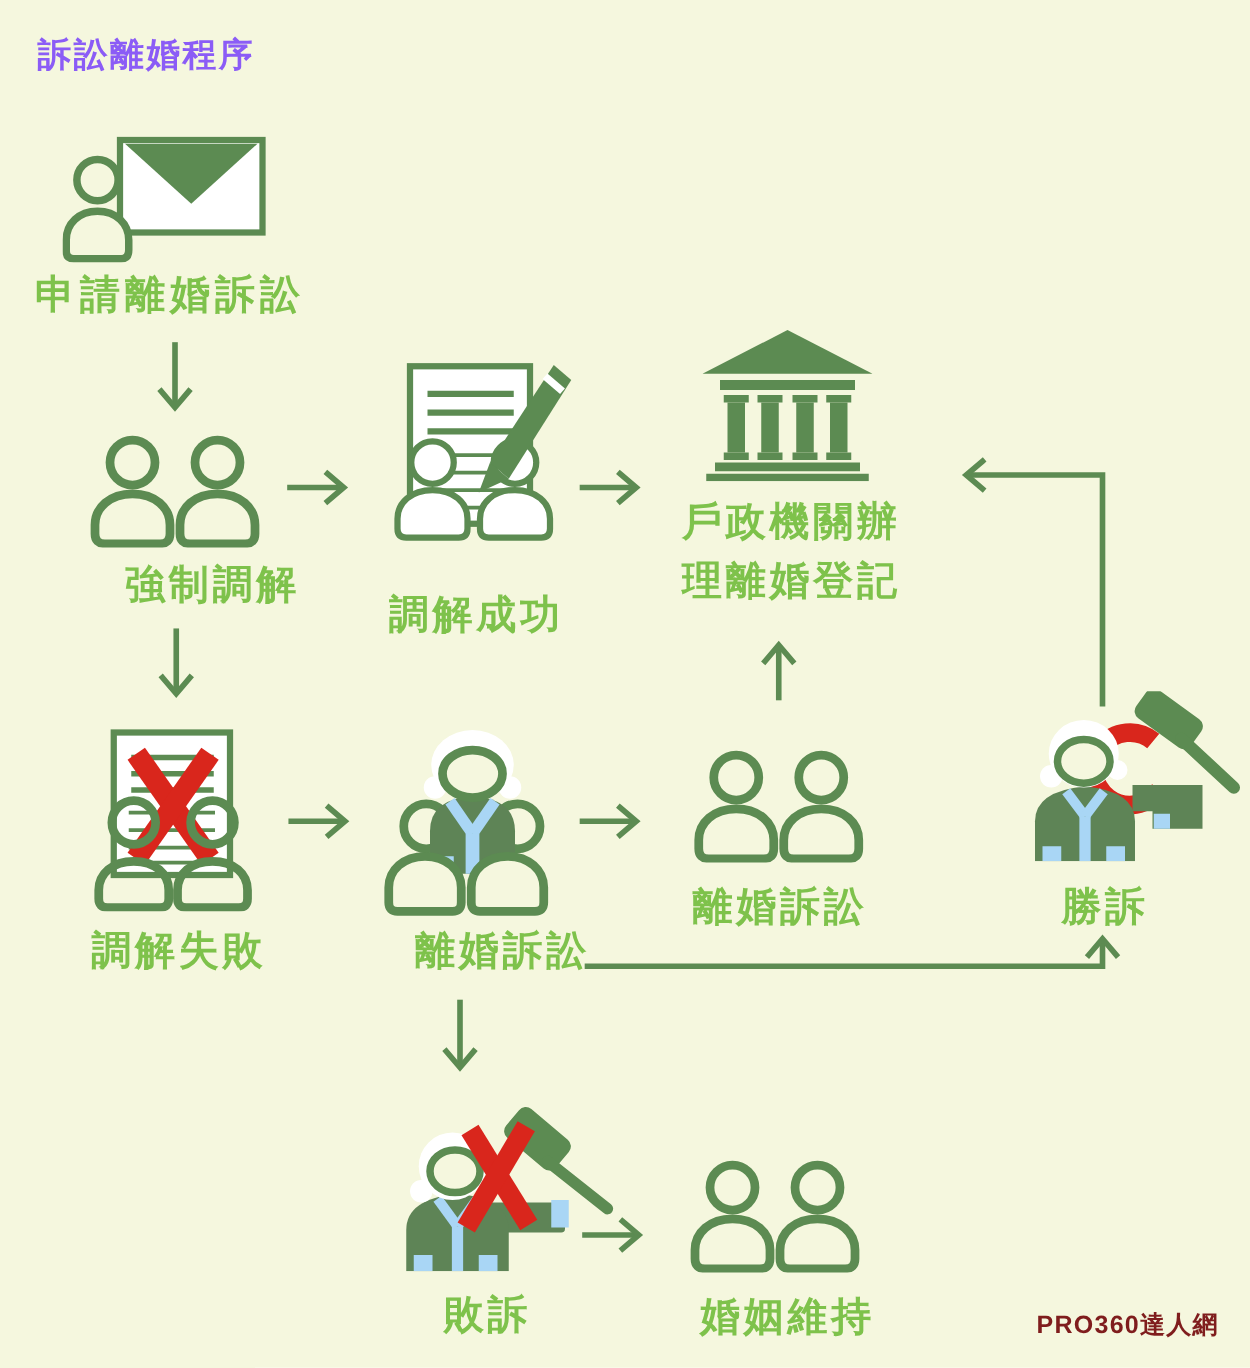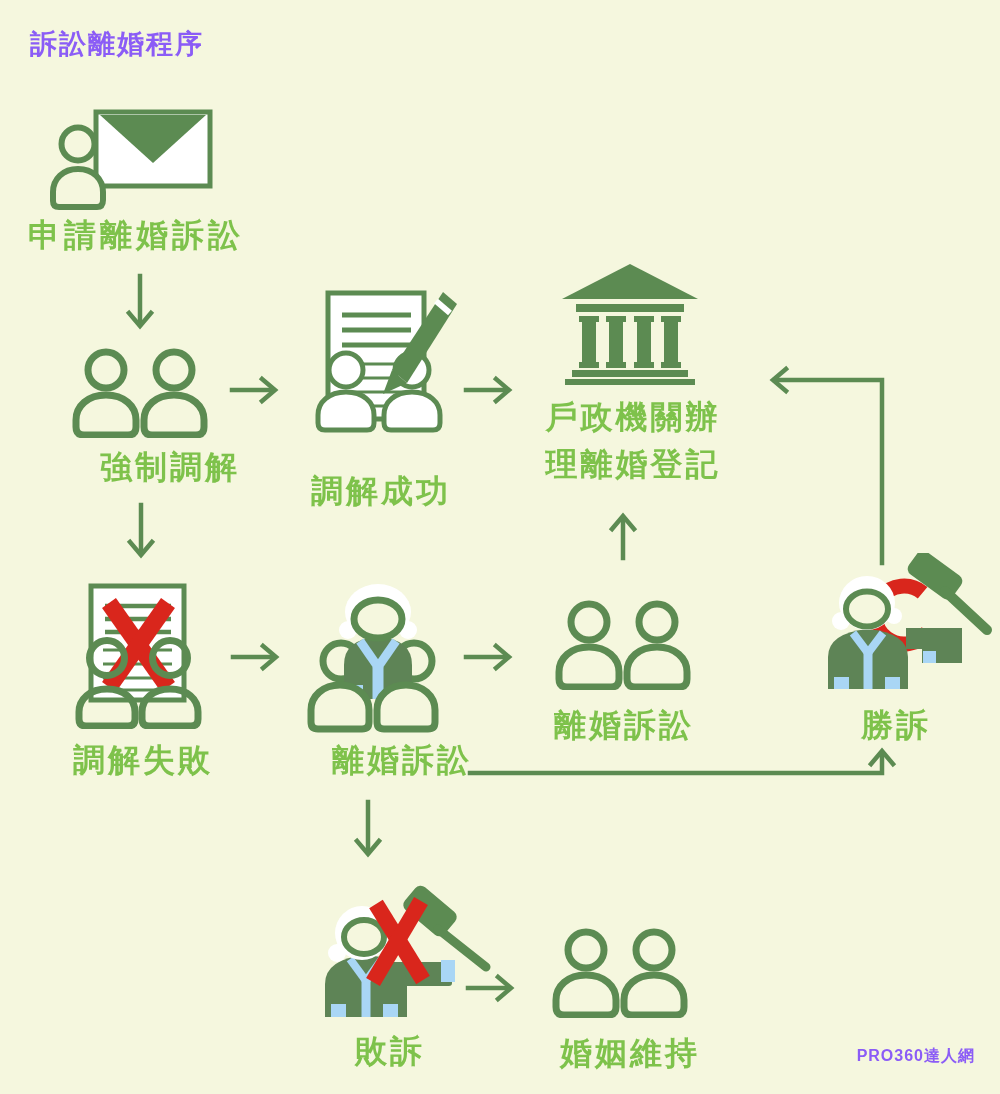--- a/index.html
+++ b/index.html
@@ -30,23 +30,23 @@
     white-space:nowrap;
   }
   .label.center{transform:translateX(-50%);}
   .label.two-line{
     text-align:center;
     line-height:47px;
     white-space:pre-line;
   }
   .watermark{
     position:absolute;
-    color:#8b5cf6;
+    color:#7f1d1d;
     font-weight:700;
-    font-size:16px;
+    font-size:20px;
     letter-spacing:1px;
     white-space:nowrap;
   }
   svg{display:block;}
 </style>
 </head>
 <body>
 
 <div class="canvas">
 
@@ -287,21 +287,21 @@
   <div class="label center" style="left:381px;top:470px;">調解成功</div>
 
   <div class="label center" style="left:143px;top:739px;">調解失敗</div>
 
   <div class="label center two-line" style="left:633px;top:394px;"><span>戶政機關辦</span><br><span>理離婚登記</span></div>
 
   <div class="label center" style="left:378px;top:739px;padding-left:48px;">離婚訴訟</div>
 
   <div class="label center" style="left:624px;top:704px;">離婚訴訟</div>
 
-  <div class="label center" style="left:884px;top:704px;margin-left:12px;">勝訴</div>
+  <div class="label center" style="left:884px;top:704px;">勝訴</div>
 
   <div class="label center" style="left:390px;top:1030px;font-family:Liberation Mono, monospace;">敗訴</div>
 
   <div class="label center" style="left:630px;top:1032px;">婚姻維持</div>
 
   <div class="watermark" style="right:25px;top:1046px;">PRO360達人網</div>
 
 </div>
 
 </body></html>

